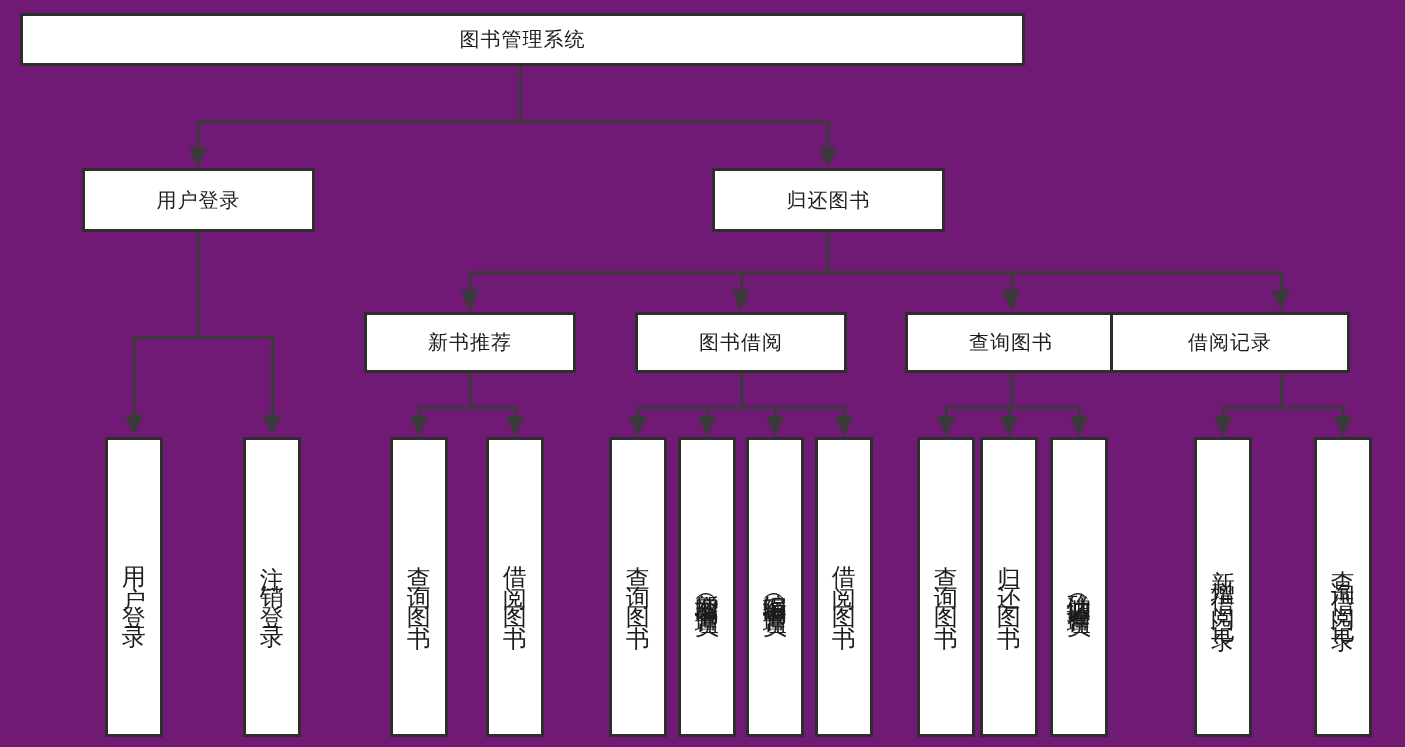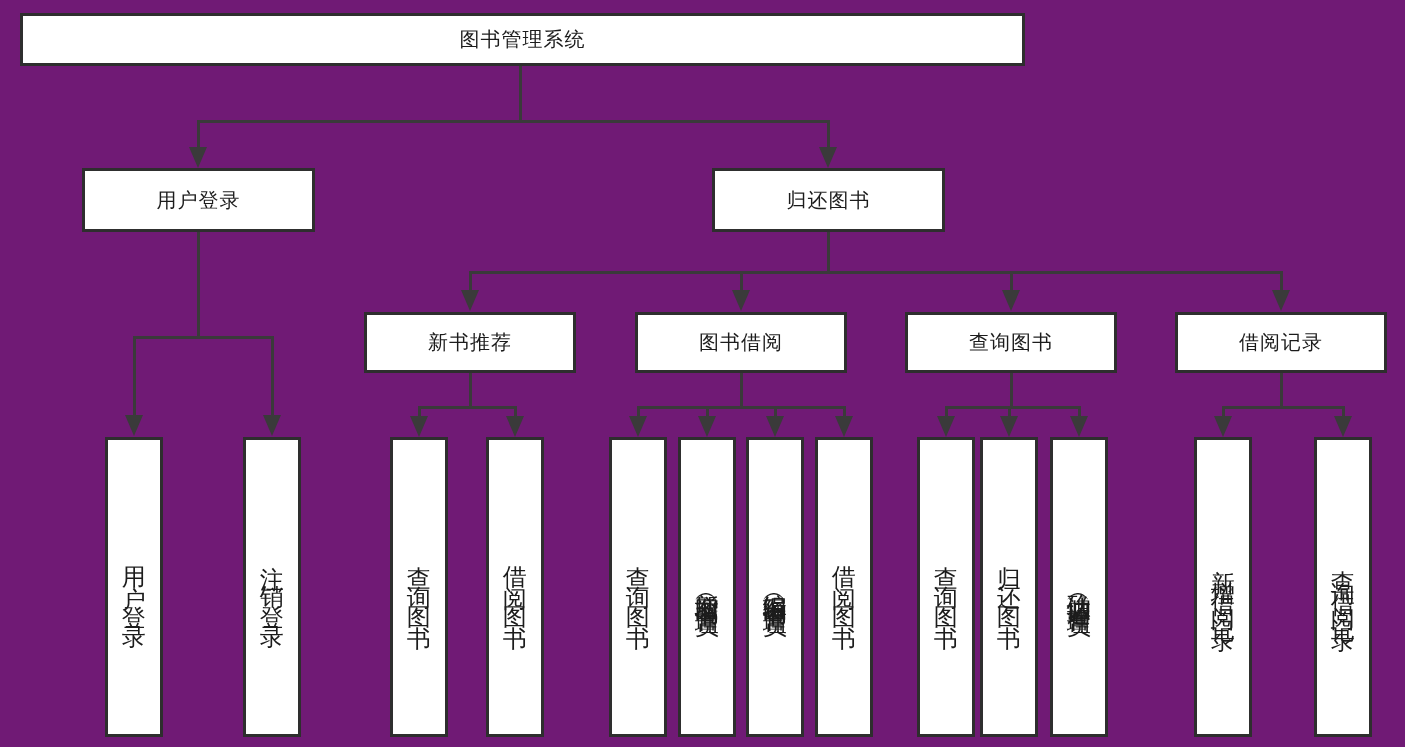--- a/index.html
+++ b/index.html
@@ -49,21 +49,21 @@
 
   <div class="box" style="left:635px;top:312px;width:212px;height:61px;">
     <span>图书借阅</span>
   </div>
   <div class="box" style="left:364px;top:312px;width:212px;height:61px;">
     <span>新书推荐</span>
   </div>
   <div class="box" style="left:905px;top:312px;width:212px;height:61px;">
     <span>查询图书</span>
   </div>
-  <div class="box" style="left:1175px;top:312px;width:212px;height:61px;">
+  <div class="box" style="left:1110px;top:312px;width:240px;height:61px;">
     <span>借阅记录</span>
   </div>
 
   <div class="box leaf" style="left:105px;top:437px;width:58px;height:300px;">
     <span class="vtext" style="letter-spacing: 20px;">用户登录</span>
   </div>
   <div class="box leaf" style="left:243px;top:437px;width:58px;height:300px;">
     <span class="vtext" style="letter-spacing: 20px;">注销登录</span>
   </div>
 

